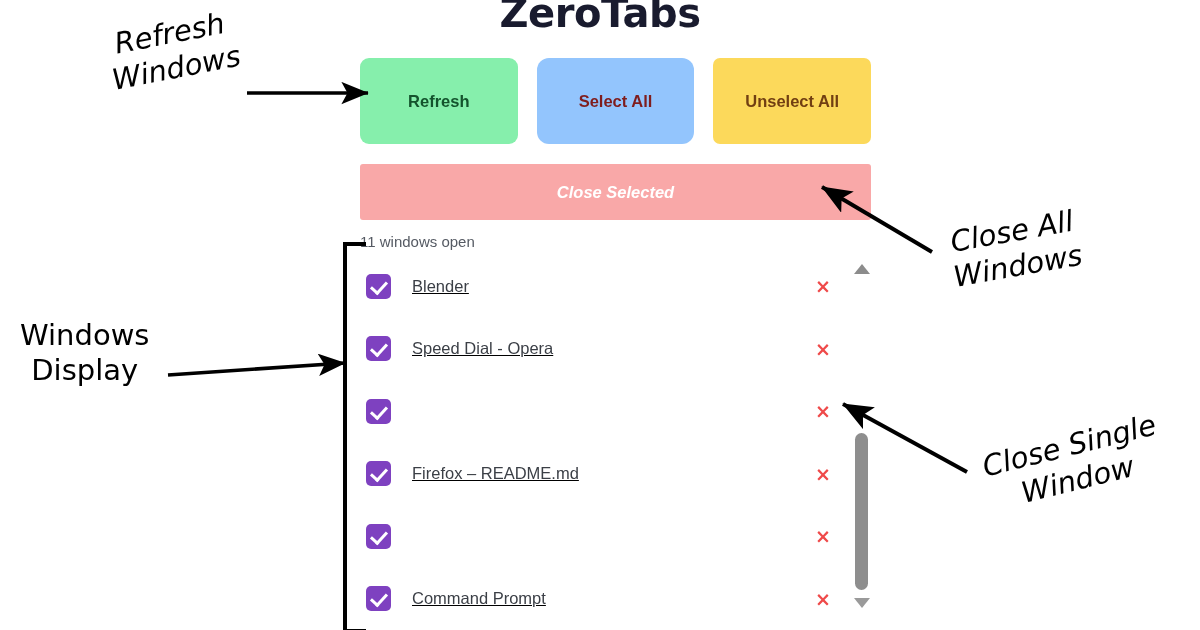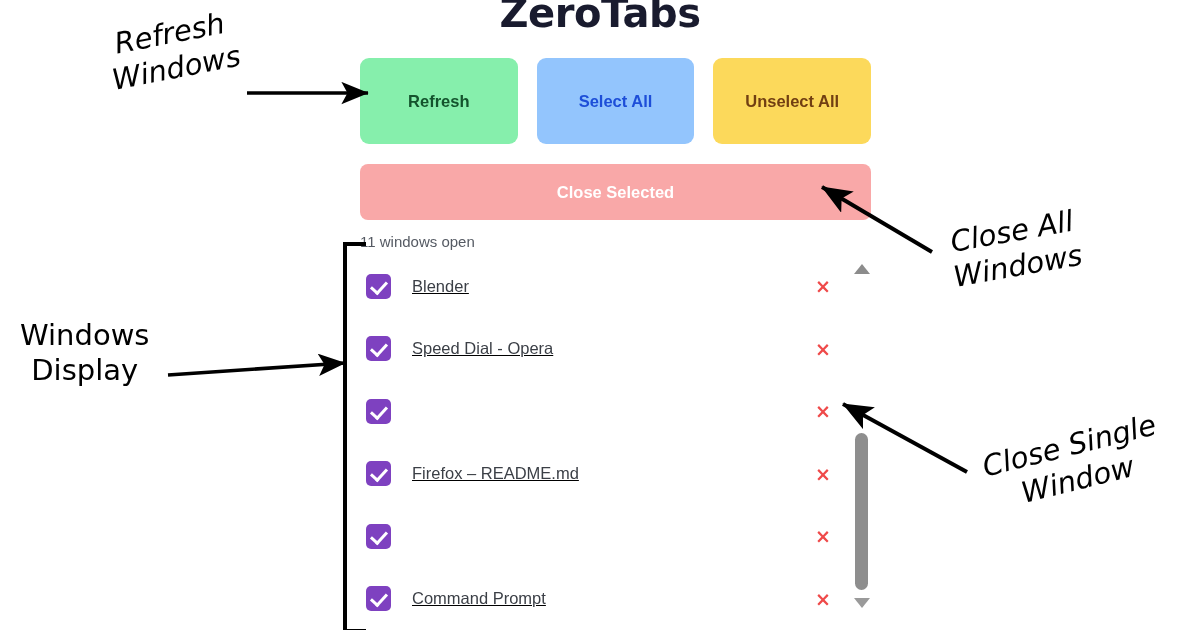--- a/index.html
+++ b/index.html
@@ -47,36 +47,37 @@
     display: flex;
     align-items: center;
     justify-content: center;
     text-align: center;
     line-height: 1.35;
     padding: 0 6px;
     cursor: pointer;
   }
   .btn-refresh  { background: #86 efac; }
   .btn-refresh  { background: #86efac; color: #14532d; }
-  .btn-selectall{ background: #93c5fd; color: #1d4ed8; }
-  .btn-unselect { background: #fcd95b; color: #713f12; }
+  .btn-selectall{ background: #93c5fd; color: #7f1d1d; border-radius: 12px; }
+  .btn-unselect { background: #fcd95b; color: #713f12; border-radius: 7px; }
 
   .btn-close-selected {
     position: absolute;
     left: 360px; top: 164px;
     width: 511px; height: 56px;
     background: #f9a8a8;
     color: #ffffff;
     border: none;
-    border-radius: 8px;
+    border-radius: 3px;
     font-size: 16.5px;
     font-weight: bold;
     font-family: "Liberation Sans", sans-serif;
     display: flex; align-items: center; justify-content: center;
     cursor: pointer;
+    font-style: italic;
   }
 
   .count-label {
     position: absolute;
     left: 360px; top: 233px;
     width: 511px;
     text-align: left;
     font-size: 15px;
     color: #555a63;
   }

